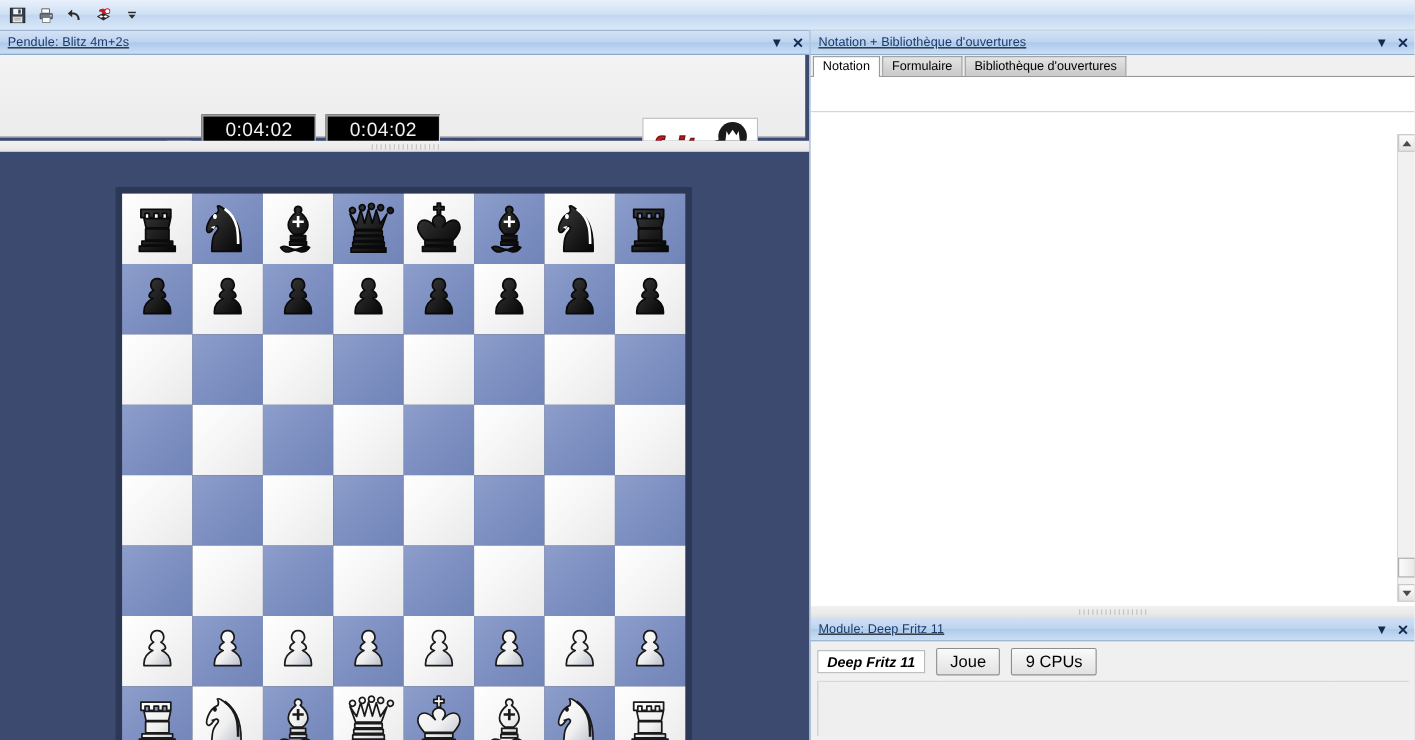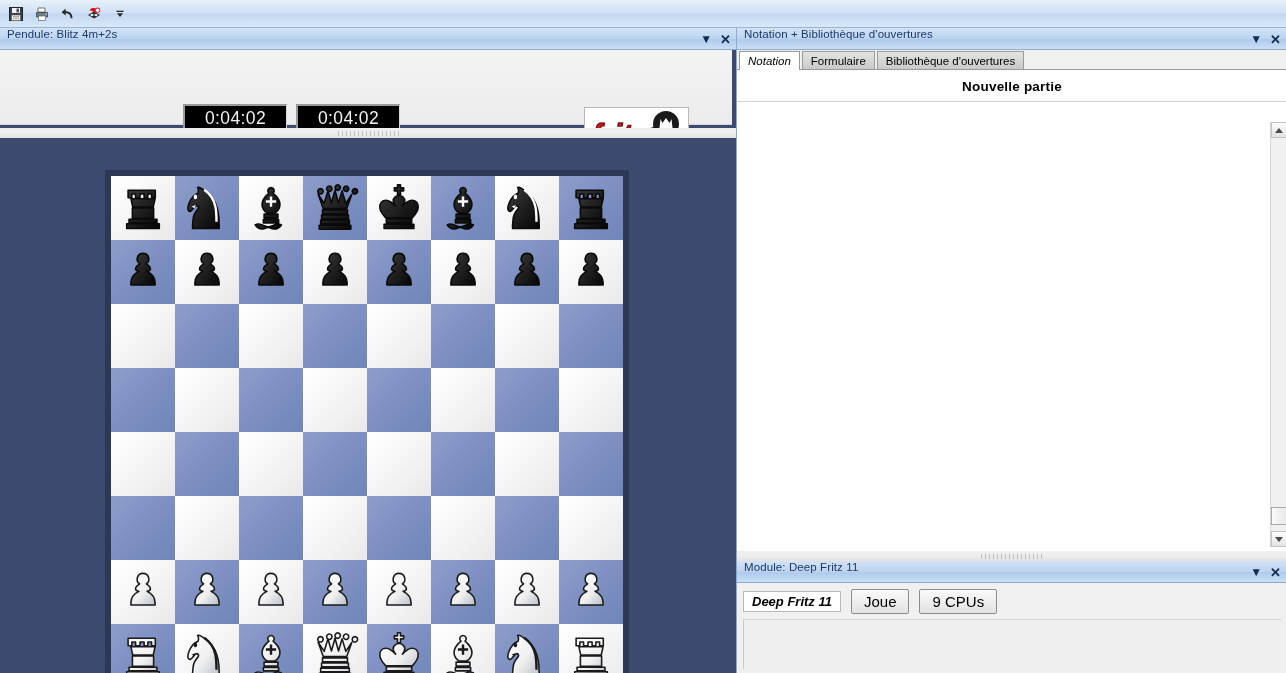--- a/index.html
+++ b/index.html
@@ -22,21 +22,21 @@
     width: 24px; height: 22px; display: flex; align-items: center; justify-content: center;
     border: 1px solid transparent; border-radius: 2px;
   }
 
   
   .left-pane { position: absolute; left: 0; top: 28px; width: 736px; height: 645px; background: #3d4a70; }
   .pane-title {
     position: relative; height: 22px; width: 100%;
     background: linear-gradient(to bottom, #d3e2f5 0%, #bdd4ef 50%, #adc9ea 51%, #cadff6 100%);
     border-bottom: 1px solid #8fabcc;
-    display: flex; align-items: flex-start;
+    display: flex; align-items: center; text-decoration: underline;
   }
   .pane-title .ttl {
     font-size: 11.5px; color: #1b3a6b; padding-left: 7px; letter-spacing: .1px; white-space: nowrap;
   }
   .pane-title .tbar-ctrls { position: absolute; right: 5px; top: 0; height: 22px; display: flex; align-items: center; gap: 8px; }
   .tctl { font-size: 12px; color: #102a52; line-height: 1; cursor: default; }
   .tctl.x { font-size: 13px; font-weight: bold; }
 
   .clock-area {
     position: relative; width: 732px; height: 75px;
@@ -97,21 +97,21 @@
     position: relative; height: 20px; background: #f0f0f0;
     display: flex; align-items: flex-end; padding-left: 2px; gap: 2px;
     border-bottom: 1px solid #9a9a9a;
   }
   .tab {
     height: 18px; padding: 0 8px; font-size: 11.5px; color: #000;
     display: flex; align-items: center;
     border: 1px solid #9a9a9a; border-bottom: none;
     background: linear-gradient(to bottom,#e4e4e4,#c9c9c9);
   }
-  .tab.active { background: #ffffff; height: 19px; border-color: #9a9a9a; position: relative; z-index: 2; margin-bottom: -1px; font-style: italic; }
+  .tab.active { background: #ffffff; height: 19px; border-color: #9a9a9a; position: relative; z-index: 2; margin-bottom: -1px; }
   .notation-body { position: absolute; left: 0; top: 20px; width: 550px; height: 503px; background: #ffffff; border-left: 0; }
   .nouvelle { text-align: center; font-size: 13.5px; font-weight: bold; color: #000; padding-top: 9px; letter-spacing: .2px; }
   .nt-sep { position: absolute; left: 0; top: 31px; width: 549px; height: 1px; background: #d0d0d0; }
 
   .vscroll {
     position: absolute; right: 0; top: 52px; width: 17px; height: 425px;
     background: #f1f1f1; border-left: 1px solid #d6d6d6;
   }
   .vs-btn { width: 16px; height: 16px; background: linear-gradient(to bottom,#fdfdfd,#e3e3e3); border: 1px solid #c4c4c4; display:flex; align-items:center; justify-content:center; }
   .vs-btn.top { position: absolute; top: 0; left: 0; }
@@ -933,21 +933,20 @@
           </div>
           <div class="tab">
             <span>Formulaire</span>
           </div>
           <div class="tab">
             <span>Bibliothèque d'ouvertures</span>
           </div>
         </div>
 
         <div class="notation-body">
-          <div class="nouvelle">Nouvelle partie</div>
           <div class="nt-sep"></div>
           <div class="vscroll">
             <div class="vs-btn top">
                 <span class="arrow-up"></span>
               </div>
             <div class="vs-thumb"></div>
             <div class="vs-btn bot">
                 <span class="arrow-dn"></span>
               </div>
           </div>

